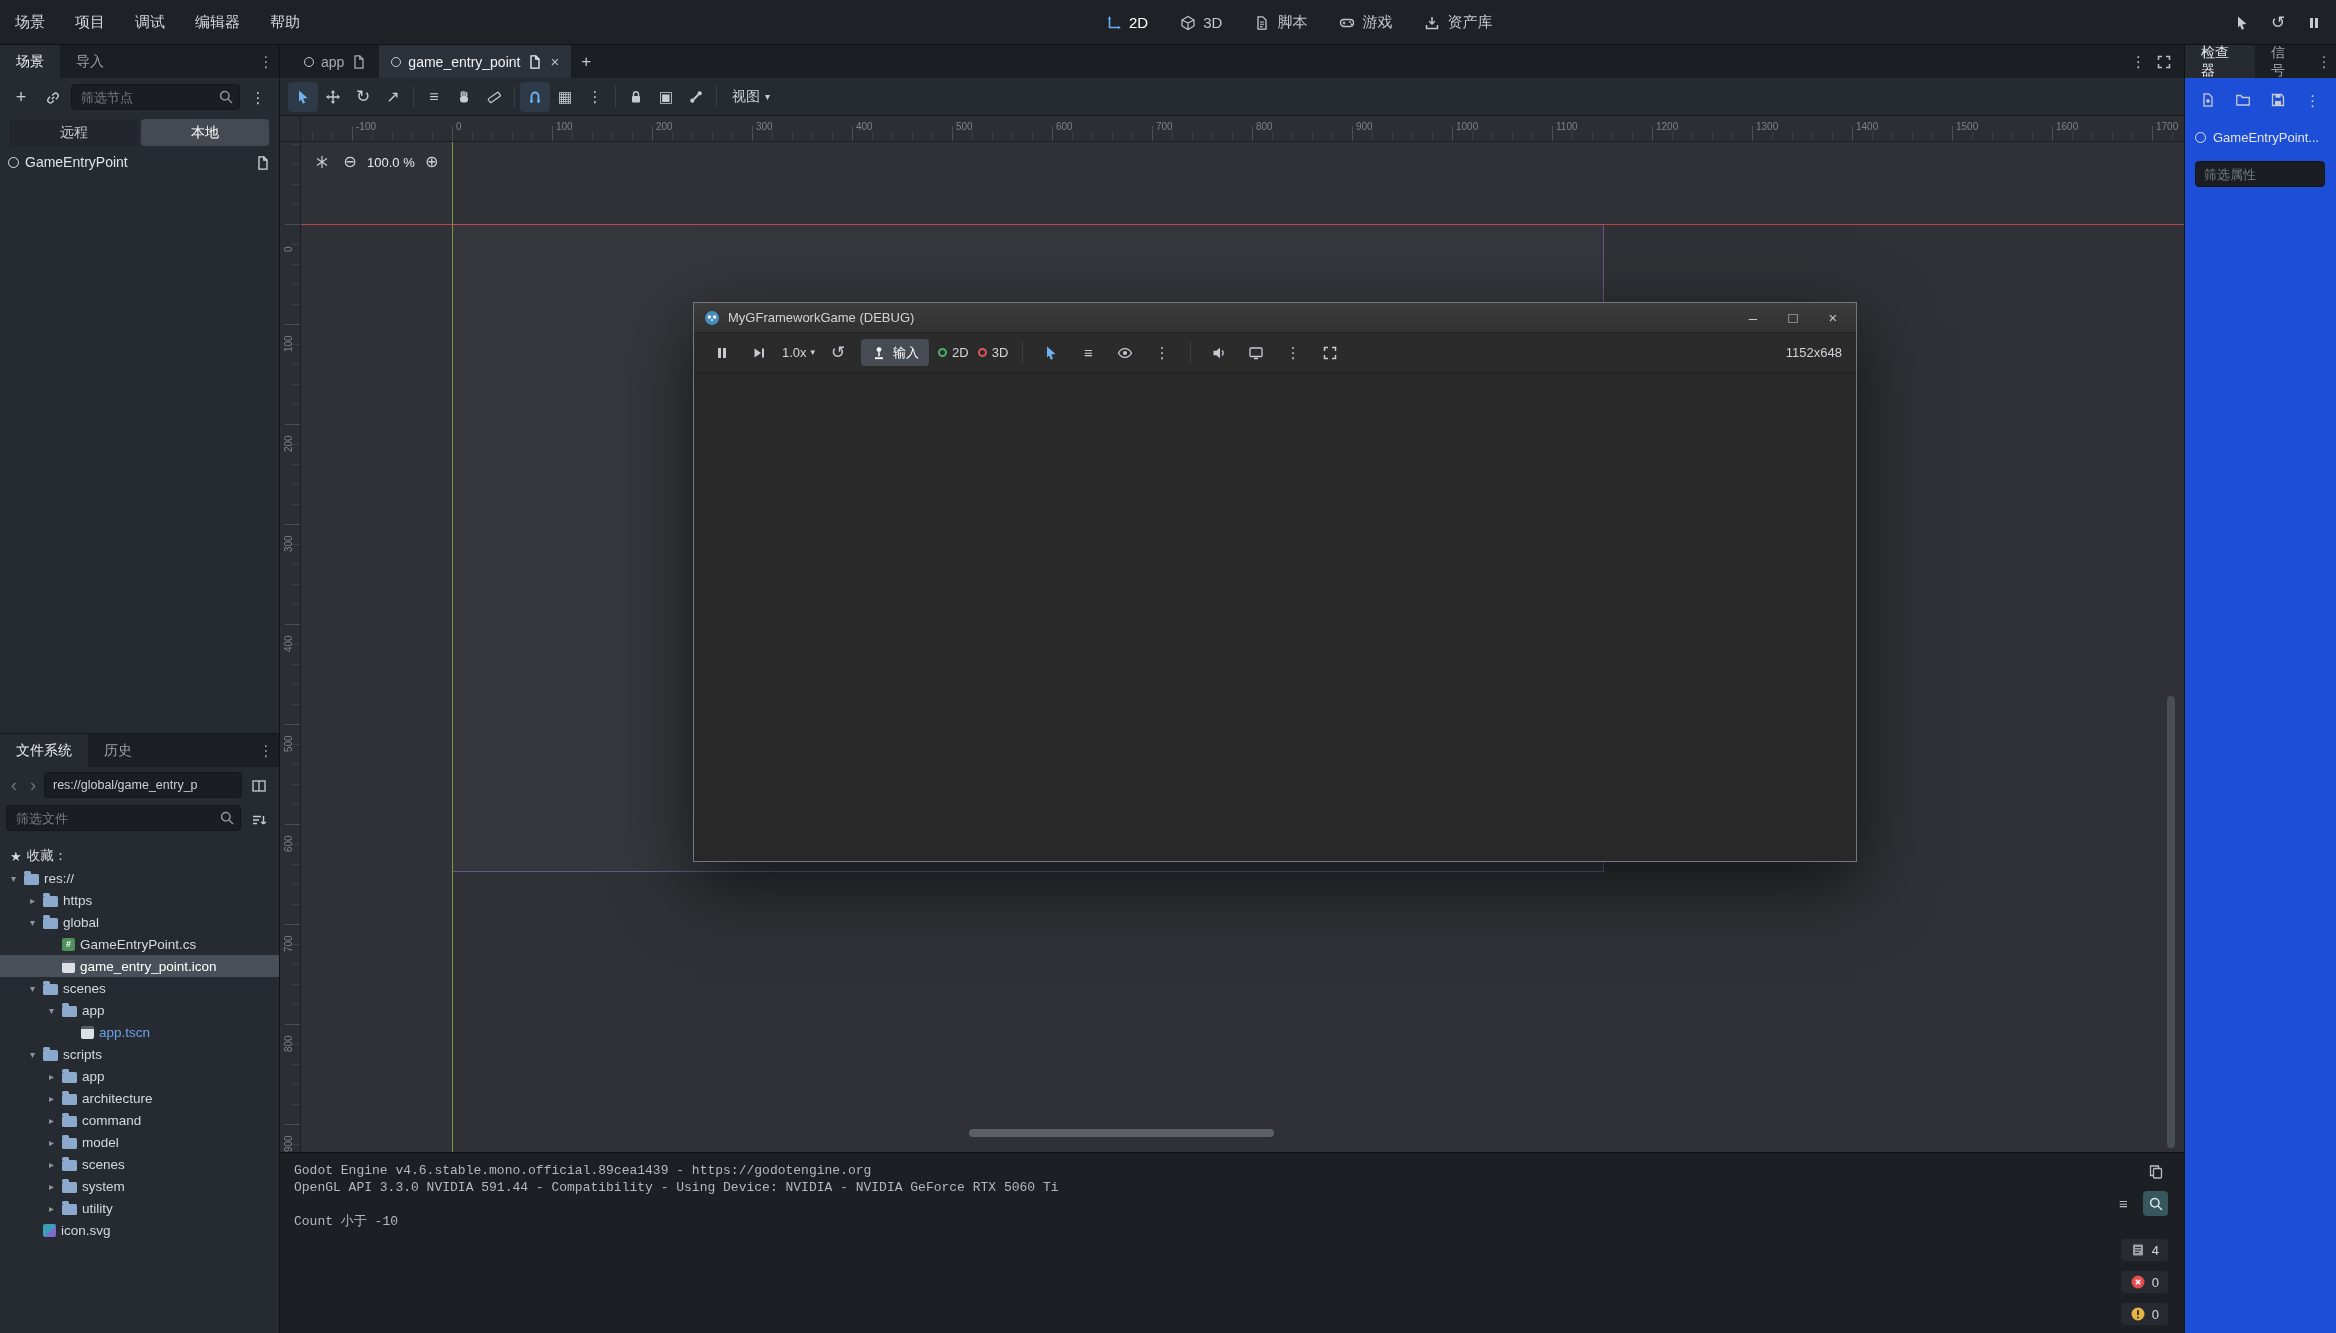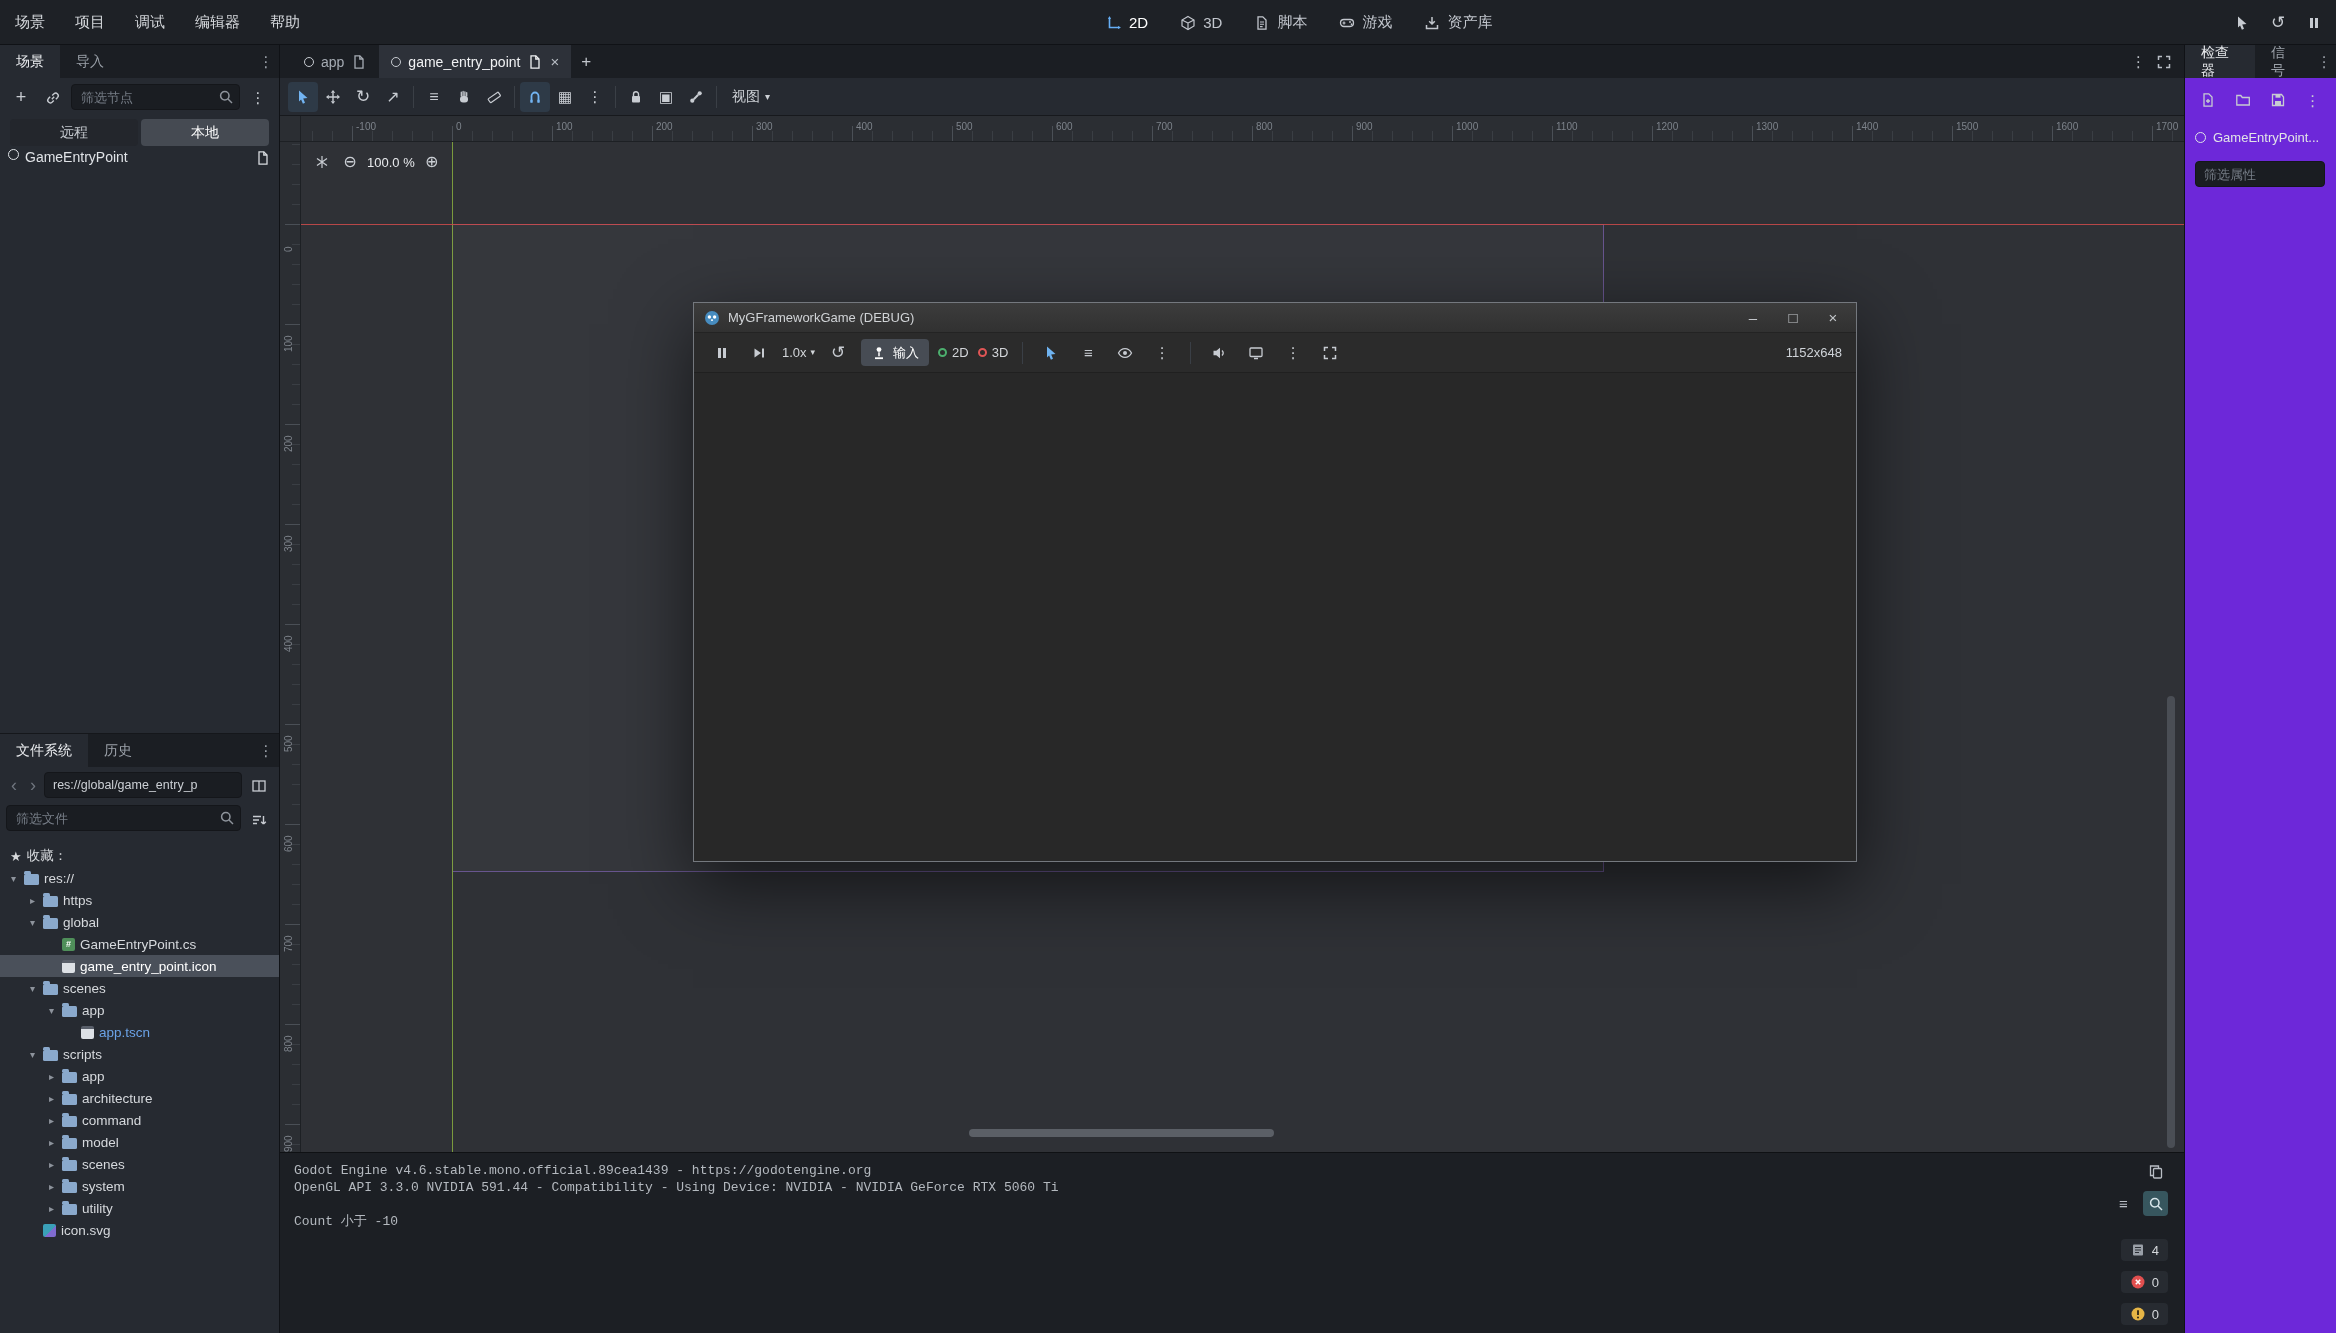--- a/index.html
+++ b/index.html
@@ -29,21 +29,21 @@
   .tab-menu{margin-left:auto;width:26px;display:flex;align-items:center;justify-content:center;color:#9ba1a9}
   #scene-toolbar{display:flex;align-items:center;gap:4px;padding:5px 7px;height:38px}
   .filter-wrap{position:relative;flex:1;height:26px}
   .filter-wrap input{width:100%;height:26px;background:#1a1d22;border:1px solid #14161a;border-radius:4px;color:#cfd3d8;font-size:13px;padding:0 26px 0 9px;outline:none;font-family:inherit}
   .filter-wrap input::placeholder{color:#767d87}
   .filter-wrap .svgi{position:absolute;right:6px;top:5px;color:#8e949c}
   #remote-local{display:flex;gap:3px;padding:3px 10px}
   .seg-btn{flex:1;height:27px;border:none;border-radius:4px;font-size:14px;font-family:inherit}
   .seg-btn.off{background:#23262c;color:#c3c7cd}
   .seg-btn.on{background:#454a52;color:#fff}
-  .tree-row{height:26px;display:flex;align-items:flex-start;gap:6px;padding:0 8px;font-size:14px;color:#e0e3e7}
+  .tree-row{height:26px;display:flex;align-items:center;gap:6px;padding:0 8px;font-size:14px;color:#e0e3e7}
   .ring{width:11px;height:11px;border:1.5px solid #dfe3e7;border-radius:50%;display:inline-block}
   #scene-script-btn{margin-left:auto;color:#d8dbdf}
 
   #fs-dock{position:absolute;left:0;top:688px;width:279px;height:600px;background:#262a31;border-top:1px solid #15171b}
   #fs-nav{display:flex;align-items:center;gap:3px;padding:4px 6px}
   .nav-arrow{width:16px;font-size:18px;color:#6f757e;text-align:center}
   #fs-path{flex:1;height:26px;background:#1a1d22;border-radius:4px;color:#ccd0d5;font-size:12.5px;padding:0 8px;border:1px solid #14161a;white-space:nowrap;overflow:hidden;font-family:inherit;outline:none}
   #fs-filterrow{display:flex;align-items:flex-start;gap:4px;padding:2px 6px 4px}
   #fs-tree{position:relative;margin-top:8px}
   .fs-row{height:22px;display:flex;align-items:center;gap:5px;font-size:13.5px;color:#d6d9dd;white-space:nowrap;overflow:hidden}
@@ -113,21 +113,21 @@
   #out-lines{padding:9px 0 0 14px;font-family:"Liberation Mono","DejaVu Sans Mono",monospace}
   .out-line{font-size:13px;line-height:17px;color:#b4b9bf;white-space:pre}
   #out-tools{position:absolute;right:16px;top:6px;display:flex;flex-direction:column;align-items:flex-end;gap:7px}
   .out-row{display:flex;gap:7px}
   .obtn{width:25px;height:25px;border-radius:4px;display:flex;align-items:center;justify-content:center;color:#b9bec5}
   .obtn.on{background:#37565e;color:#d9e6ea}
   .pill{display:flex;align-items:center;gap:6px;background:#272b31;border-radius:4px;padding:3px 9px;font-size:13px;color:#d5d8dc}
   #counters{margin-top:16px;display:flex;flex-direction:column;gap:10px;align-items:flex-end}
 
   
-  #inspector{position:absolute;left:2184px;top:45px;width:152px;height:1288px;background:#6d28d9;border-left:1px solid #101216}
+  #inspector{position:absolute;left:2184px;top:45px;width:152px;height:1288px;background:#1d4ed8;border-left:1px solid #101216}
   #insp-toolbar{display:flex;align-items:center;gap:12px;padding:8px 12px;color:#c7cbd1}
   #insp-node{display:flex;align-items:center;gap:7px;padding:8px 10px;font-size:13px;color:#e2e4e7;white-space:nowrap;overflow:hidden}
   #insp-filter{margin:8px 10px;height:26px;background:#1a1d22;border:1px solid #14161a;border-radius:4px;width:130px;color:#cfd3d8;font-size:13px;padding:0 8px;outline:none;font-family:inherit}
   #insp-filter::placeholder{color:#767d87}
 </style>
 </head>
 <body>
 
 <div id="root">
 

